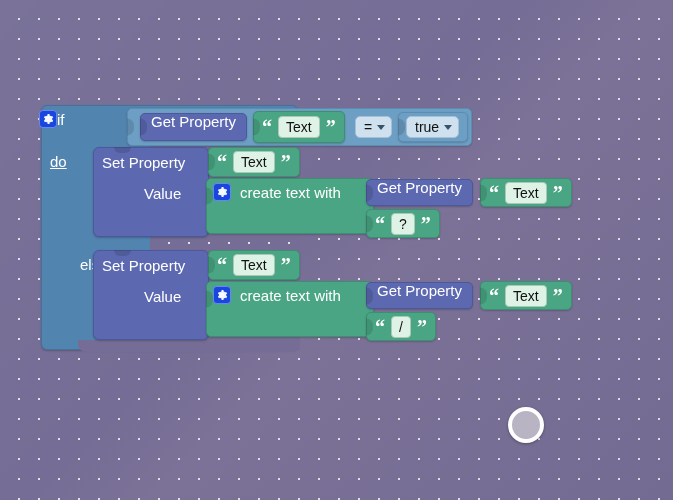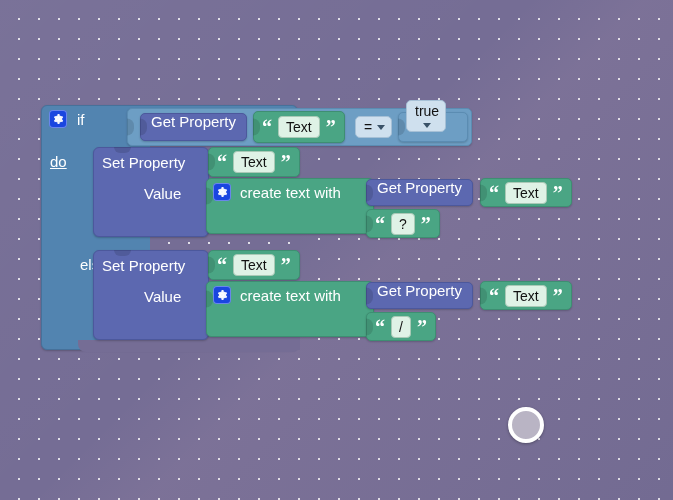--- a/index.html
+++ b/index.html
@@ -111,21 +111,21 @@
 <body>
 
 <div id="canvas">
 
   <div class="blk ctrl" style="left:41px;top:105px;width:257px;height:245px;">
   </div>
 
   <div class="cut" style="left:150px;top:144px;width:150px;height:206px;"></div>
   <div class="cut" style="left:78px;top:340px;width:222px;height:12px;border-radius:0 0 8px 8px;"></div>
 
-  <div class="blk row" style="left:49px;top:110px;gap:10px;">
+  <div class="blk row" style="left:39px;top:110px;">
     <span class="gear">
       <svg width="12" height="12" viewBox="0 0 24 24" fill="#ffffff" aria-hidden="true">
         <path d="M12 8.2a3.8 3.8 0 1 0 0 7.6 3.8 3.8 0 0 0 0-7.6zm0 5.9a2.1 2.1 0 1 1 0-4.2 2.1 2.1 0 0 1 0 4.2z"></path>
         <path d="M20.5 12c0-.6-.06-1.1-.17-1.65l2-1.3-1.9-3.3-2.3.85a7.9 7.9 0 0 0-2.85-1.65L15 2.2H11.2l-.3 2.75a7.9 7.9 0 0 0-2.85 1.65l-2.3-.85-1.9 3.3 2 1.3c-.11.55-.17 1.05-.17 1.65s.06 1.1.17 1.65l-2 1.3 1.9 3.3 2.3-.85a7.9 7.9 0 0 0 2.85 1.65l.3 2.75H15l.3-2.75a7.9 7.9 0 0 0 2.85-1.65l2.3.85 1.9-3.3-2-1.3c.11-.55.17-1.05.17-1.65z" opacity=".95"></path>
       </svg>
     </span>
     <span class="lbl">if</span>
   </div>
 
   <div class="blk logic" style="left:127px;top:108px;width:345px;height:38px;">
@@ -145,21 +145,21 @@
   </div>
 
   <div class="blk dd" style="left:355px;top:116px;">
     <span>=</span>
     <span class="caret"></span>
   </div>
 
   <div class="blk logic" style="left:398px;top:112px;width:70px;height:30px;">
     <span class="notch"></span>
   </div>
-  <div class="blk dd" style="left:406px;top:100px;flex-direction:column;">
+  <div class="blk dd" style="left:406px;top:116px;">
     <span>true</span>
     <span class="caret"></span>
   </div>
 
   <span class="blk lbl" style="left:50px;top:154px;text-decoration:underline;">do</span>
 
   <div class="blk stmt" style="left:93px;top:147px;width:116px;height:90px;">
     <span class="notch" style="left:20px;top:-1px;width:17px;height:6px;border-radius:0 0 8px 8px;transform:none;"></span>
   </div>
   <span class="blk lbl" style="left:102px;top:155px;">Set Property</span>

